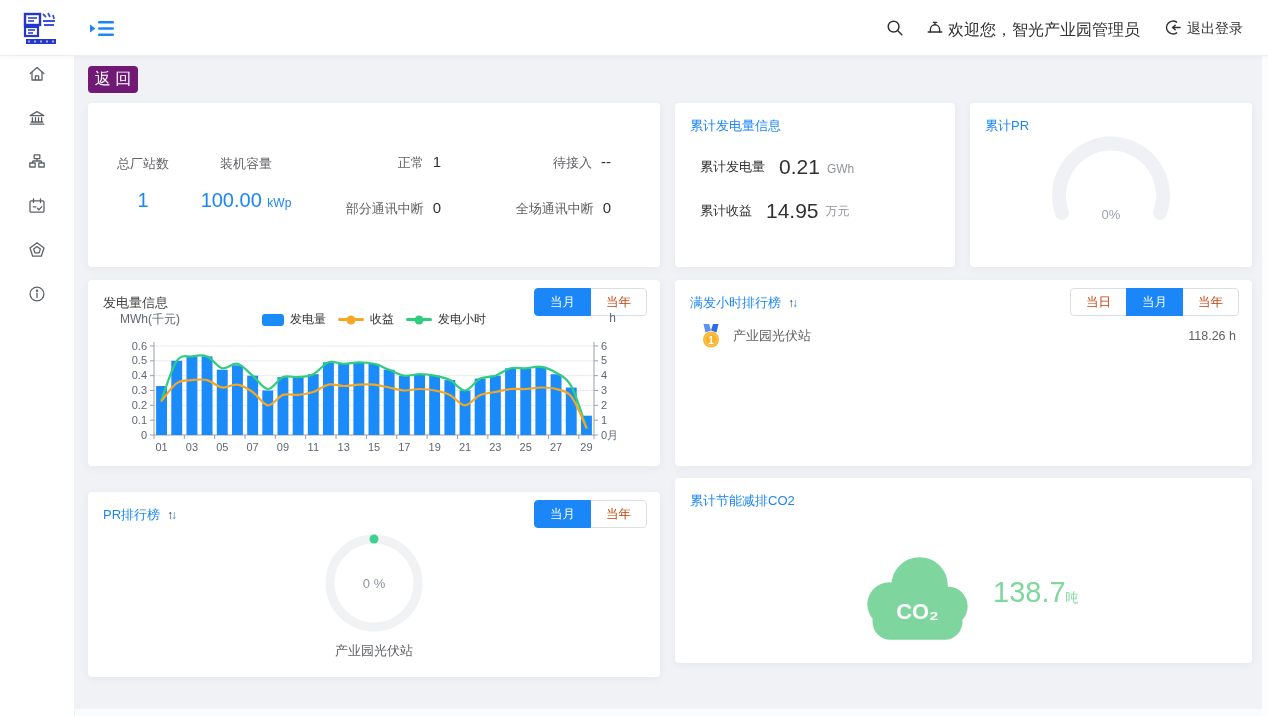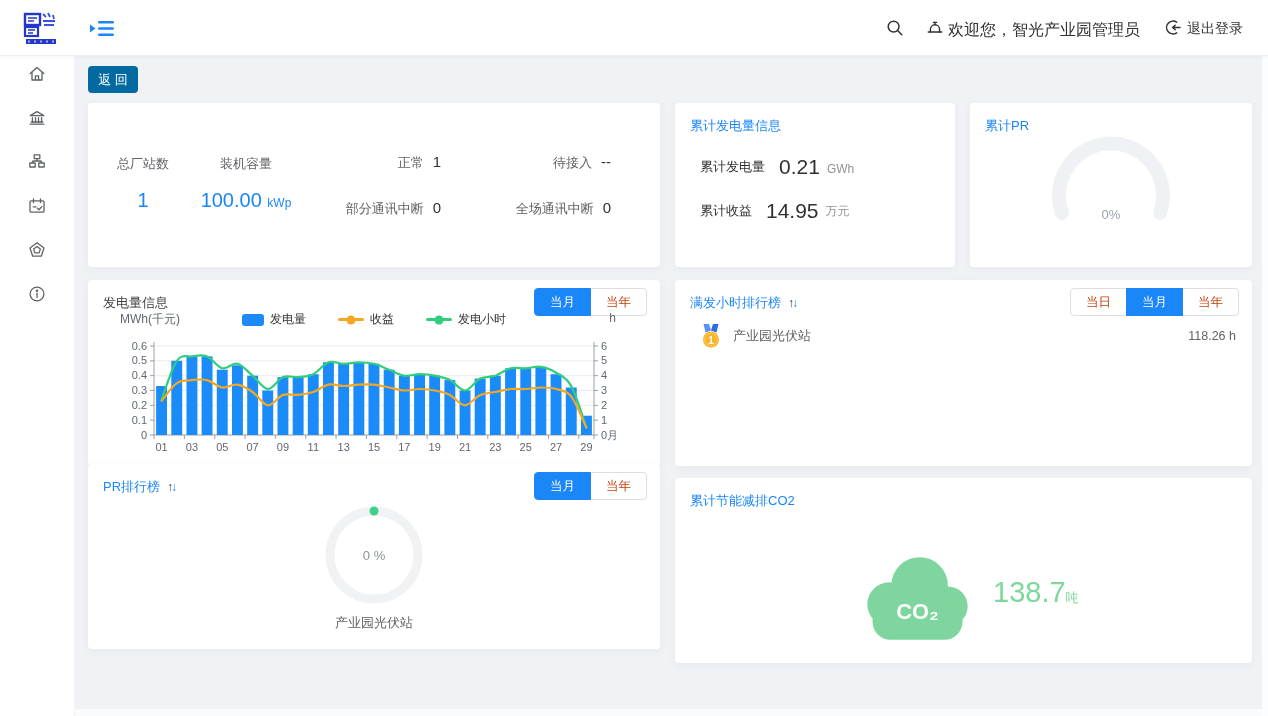--- a/index.html
+++ b/index.html
@@ -20,22 +20,22 @@
   .sidebar { position:absolute; left:0; top:56px; width:75px; height:660px; background:#fff;
              border-right:1px solid #f1f2f4; z-index:10; display:flex; flex-direction:column;
              align-items:center; padding-top:9px; gap:26px; }
   .side-item { width:40px; height:18px; display:flex; align-items:center; justify-content:center; cursor:pointer; }
 
   
   .content { position:absolute; left:75px; top:56px; width:1193px; height:660px; background:#f0f2f6; }
   .content .bottom-strip { position:absolute; left:0; bottom:0; width:1193px; height:7px; background:#fafbfd; }
   .content .scroll-strip { position:absolute; right:0; top:0; width:6px; height:660px; background:#fcfdfe; }
 
-  .back-btn { position:absolute; left:13px; top:10px; width:50px; height:27px; background:#0369a1;
-              border:none; border-radius:4px; color:#fff; font-size:13px; cursor:pointer;
+  .back-btn { position:absolute; left:13px; top:10px; width:50px; height:27px; background:#701a75;
+              border:none; border-radius:4px; color:#fff; font-size:16px; cursor:pointer;
               font-family:inherit; }
 
   .card { position:absolute; background:#fff; border-radius:4px; box-shadow:0 2px 10px rgba(31,45,61,.05); }
   .card-title { position:absolute; left:15px; top:14px; font-size:13px; color:#1a86f8; font-weight:500; white-space:nowrap; }
   .card-title.dark { color:#404040; }
   .sort-arrows { font-size:12px; margin-left:7px; letter-spacing:-2px; }
   .sort-arrows .up { color:#303133; } .sort-arrows .dn { color:#1a86f8; }
 
   .card-tabs { position:absolute; top:8px; right:13px; display:flex; }
   .card-tabs .tab { height:28px; padding:0 15px; display:flex; align-items:center; justify-content:center;
@@ -58,37 +58,37 @@
   .cg-row { position:absolute; left:25px; display:flex; align-items:flex-end; white-space:nowrap; }
   .cg-label { font-size:13px; color:#303133; padding-bottom:3px; }
   .cg-value { font-size:21px; color:#303133; margin:0 7px 0 14px; }
   .cg-unit { font-size:12px; color:#909399; padding-bottom:3px; }
 
   
   #cumpr-card { left:895px; top:47px; width:282px; height:164px; }
 
   
   #genchart-card { left:13px; top:224px; width:572px; height:186px; }
-  .legend { position:absolute; left:0; top:31px; width:100%; display:flex; justify-content:center; gap:32px;
+  .legend { position:absolute; left:0; top:31px; width:100%; display:flex; justify-content:center; gap:12px;
             font-size:12px; color:#333; align-items:center; }
   .lg-item { display:flex; align-items:center; gap:6px; }
   .lg-bar { width:22px; height:12px; border-radius:3px; display:inline-block; }
   .lg-line { position:relative; width:26px; height:3px; border-radius:2px; display:inline-block; }
   .lg-dot { position:absolute; left:50%; top:50%; transform:translate(-50%,-50%); width:9px; height:9px;
             border-radius:50%; display:inline-block; }
   .axis-name { position:absolute; top:31px; font-size:12px; color:#5f6673; }
 
   
   #fullrank-card { left:600px; top:224px; width:577px; height:186px; }
   .rank-row { position:absolute; left:25px; right:16px; top:44px; height:24px; display:flex; align-items:center; }
   .rank-name { margin-left:11px; font-size:13px; color:#606266; }
   .rank-value { margin-left:auto; font-size:12.5px; color:#606266; }
 
   
-  #prrank-card { left:13px; top:408px; width:572px; height:185px; }
+  #prrank-card { left:13px; top:436px; width:572px; height:185px; }
   .donut-wrap { position:absolute; left:231px; top:36px; width:110px; height:110px; }
   .station-name { position:absolute; left:0; top:150px; width:100%; text-align:center; font-size:13px; color:#606266; }
 
   
   #co2-card { left:600px; top:422px; width:577px; height:185px; }
   .co2-value { position:absolute; left:318px; top:98px; color:#7fd79d; font-size:29px; white-space:nowrap; }
   .co2-value .unit { font-size:13px; }
 </style>
 </head>
 <body>

